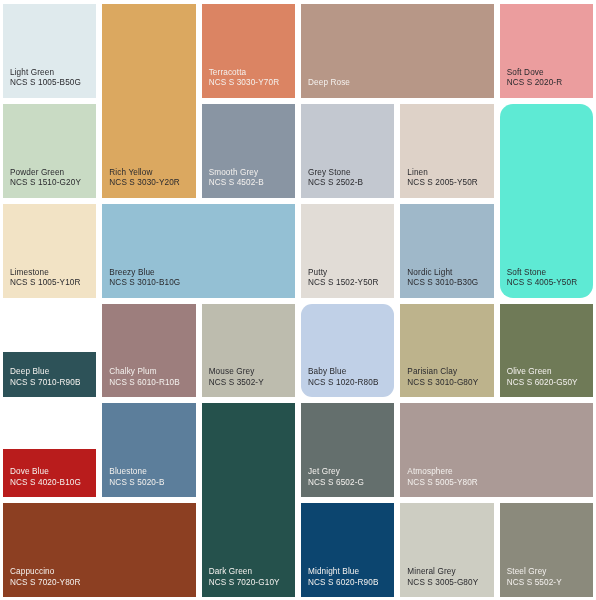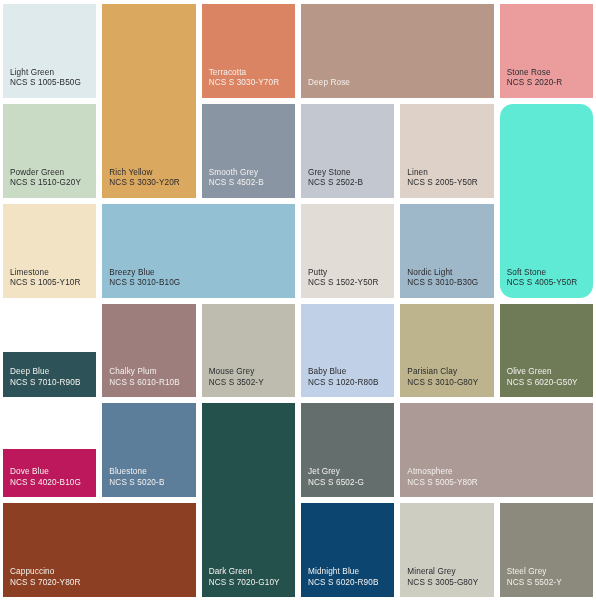--- a/index.html
+++ b/index.html
@@ -77,21 +77,21 @@
         <span class="swatch-code">NCS S 3030-Y70R</span>
       </div>
     </div>
     <div class="swatch text-light" style="background: rgb(183, 151, 135); grid-area: 1 / 4 / span 1 / span 2;">
       <div class="swatch-labels">
         <span class="swatch-name">Deep Rose</span>
       </div>
     </div>
     <div class="swatch text-dark" style="background: rgb(235, 157, 158); grid-area: 1 / 6 / span 1 / span 1;">
       <div class="swatch-labels">
-        <span class="swatch-name">Stone Rose</span>
+        <span class="swatch-name">Soft Dove</span>
         <span class="swatch-code">NCS S 2020-R</span>
       </div>
     </div>
     <div class="swatch text-dark" style="background: rgb(201, 219, 196); grid-area: 2 / 1 / span 1 / span 1;">
       <div class="swatch-labels">
         <span class="swatch-name">Powder Green</span>
         <span class="swatch-code">NCS S 1510-G20Y</span>
       </div>
     </div>
     <div class="swatch text-light" style="background: rgb(137, 149, 163); grid-area: 2 / 3 / span 1 / span 1;">
@@ -153,39 +153,39 @@
         <span class="swatch-name">Chalky Plum</span>
         <span class="swatch-code">NCS S 6010-R10B</span>
       </div>
     </div>
     <div class="swatch text-dark" style="background: rgb(189, 188, 174); grid-area: 4 / 3 / span 1 / span 1;">
       <div class="swatch-labels">
         <span class="swatch-name">Mouse Grey</span>
         <span class="swatch-code">NCS S 3502-Y</span>
       </div>
     </div>
-    <div class="swatch text-dark" style="background: rgb(192, 208, 231); grid-area: 4 / 4 / span 1 / span 1;">
+    <div class="swatch text-dark" style="background: rgb(192, 208, 231); grid-area: 4 / 4 / span 1 / span 1; border-radius: 11px;">
       <div class="swatch-labels">
         <span class="swatch-name">Baby Blue</span>
         <span class="swatch-code">NCS S 1020-R80B</span>
       </div>
     </div>
     <div class="swatch text-dark" style="background: rgb(189, 179, 140); grid-area: 4 / 5 / span 1 / span 1;">
       <div class="swatch-labels">
         <span class="swatch-name">Parisian Clay</span>
         <span class="swatch-code">NCS S 3010-G80Y</span>
       </div>
     </div>
     <div class="swatch text-light" style="background: rgb(111, 122, 87); grid-area: 4 / 6 / span 1 / span 1;">
       <div class="swatch-labels">
         <span class="swatch-name">Olive Green</span>
         <span class="swatch-code">NCS S 6020-G50Y</span>
       </div>
     </div>
-    <div class="swatch text-light" style="background: #be185d; grid-area: 5 / 1 / span 1 / span 1; margin-top: 46px;">
+    <div class="swatch text-light" style="background: #b91c1c; grid-area: 5 / 1 / span 1 / span 1; margin-top: 46px;">
       <div class="swatch-labels">
         <span class="swatch-name">Dove Blue</span>
         <span class="swatch-code">NCS S 4020-B10G</span>
       </div>
     </div>
     <div class="swatch text-light" style="background: rgb(92, 126, 155); grid-area: 5 / 2 / span 1 / span 1;">
       <div class="swatch-labels">
         <span class="swatch-name">Bluestone</span>
         <span class="swatch-code">NCS S 5020-B</span>
       </div>

